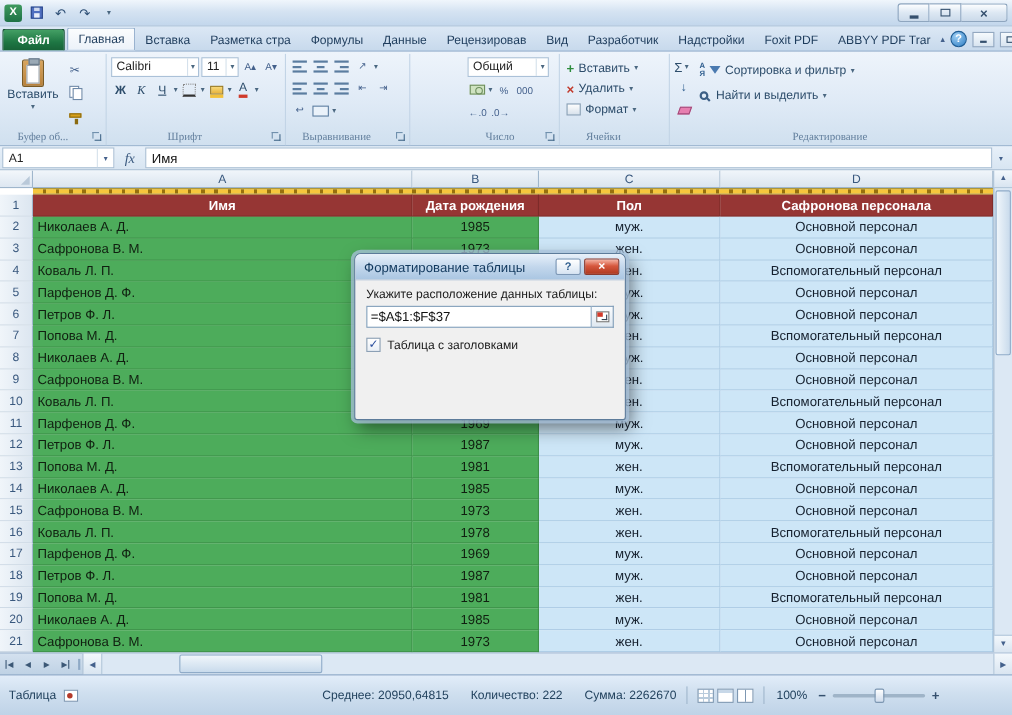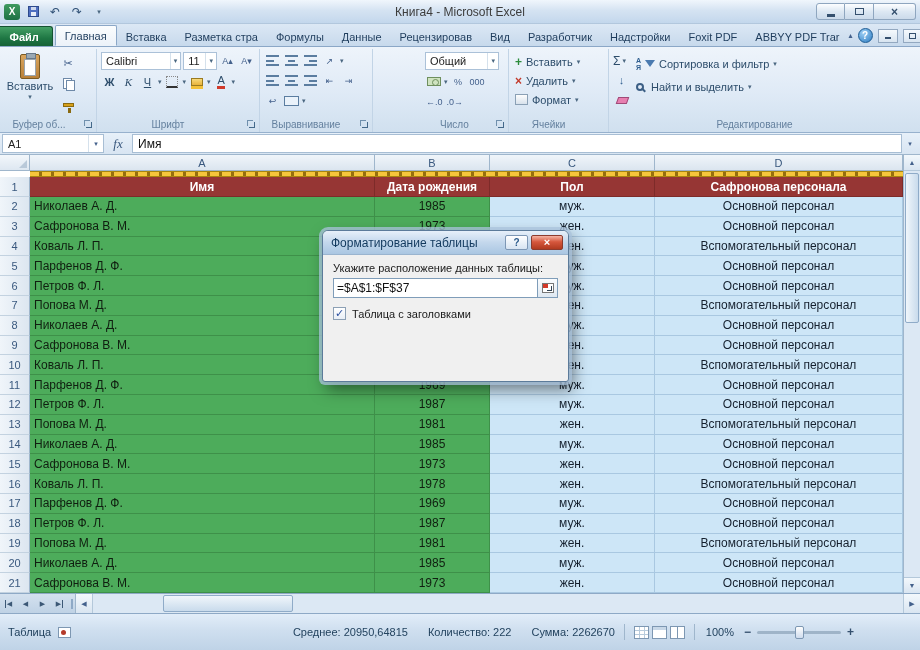--- a/index.html
+++ b/index.html
@@ -22,41 +22,41 @@
   .winbtns { margin-left:auto; display:flex; z-index:2; }
   .winbtn { width:29px; height:17px; border:1px solid #8fa6bf; border-left-width:0; background:linear-gradient(#fdfeff,#dde8f3 50%,#cbdaea);
     display:flex; align-items:center; justify-content:center; color:#35506e; }
   .winbtn:first-child { border-left-width:1px; border-radius:3px 0 0 3px; }
   .winbtn:last-child { width:42px; border-radius:0 3px 3px 0; }
   .g-min { width:8px; height:3px; background:currentColor; margin-top:7px; }
   .g-max { width:9px; height:7px; border:1px solid currentColor; }
   .g-close { font-size:12px; font-weight:bold; line-height:1; }
 
   
-  .tabstrip { height:23px; background:linear-gradient(#dce8f5,#c7d9ec); display:flex; align-items:flex-end; border-bottom:1px solid #8ba7c7;justify-content:center; }
+  .tabstrip { height:23px; background:linear-gradient(#dce8f5,#c7d9ec); display:flex; align-items:flex-end; border-bottom:1px solid #8ba7c7; }
   .tabs { display:flex; align-items:flex-end; height:100%; padding-left:2px; }
   .tab { padding:4px 9px 3px; font-size:11px; color:#1e3c5c; white-space:nowrap; }
   .tab.file { background:linear-gradient(#44a065,#1e7643 60%,#176237); color:#fff; font-weight:bold;
     border:1px solid #155231; border-bottom:none; border-radius:3px 3px 0 0; padding:4px 13px 3px; margin-right:2px; }
   .tab.active { background:linear-gradient(#fbfdfe,#ecf2f9); border:1px solid #8ba7c7; border-bottom-color:#ecf2f9;
     border-radius:2px 2px 0 0; }
   .strip-right { margin-left:auto; display:flex; align-items:center; gap:5px; padding:0 4px 3px 0; }
   .rib-min-caret { font-size:8px; color:#44618c; }
   .help-btn { width:15px; height:15px; border-radius:50%; background:radial-gradient(circle at 35% 30%,#9fd0f5,#2d7cc2);
     color:#fff; font-weight:bold; font-size:10px; display:flex; align-items:center; justify-content:center; border:1px solid #1d5c94; }
   .wb-btn { width:20px; height:14px; border:1px solid #93a8c0; background:linear-gradient(#f6fafd,#d8e4f0);
     display:flex; align-items:center; justify-content:center; color:#35506e; font-size:9px; }
   .wb-btn .g-min { margin-top:5px; width:6px; height:2px; }
   .wb-btn .g-max { width:7px; height:6px; }
 
   
   .ribbon { height:86px; background:linear-gradient(#eef4fb,#dfeaf6 55%,#d0e0ef); border-bottom:1px solid #97b1cd;
     display:flex; align-items:stretch; padding:2px 0 0 2px; color:#2d4d6b; }
   .rgroup { position:relative; border-right:1px solid #c2d4e6; padding:3px 4px 16px; }
-  .rgroup-label { position:absolute; bottom:2px; left:0; right:20px; text-align:center; font-size:10px; color:#64809e; white-space:nowrap; overflow:hidden; }
+  .rgroup-label { position:absolute; bottom:2px; left:0; right:20px; text-align:center; font-size:10px; color:#64809e; white-space:nowrap; overflow:hidden;font-family:Liberation Serif, serif; }
   .launcher { position:absolute; bottom:3px; right:3px; width:9px; height:9px; }
   .launcher::before { content:''; position:absolute; left:0; top:0; width:5px; height:5px; border-left:1px solid #7090ad; border-top:1px solid #7090ad; }
   .launcher::after { content:''; position:absolute; right:1px; bottom:1px; width:5px; height:5px; border-right:1px solid #44698a; border-bottom:1px solid #44698a; }
   .caret { font-size:7px; color:#4a6780; }
   .g-clip { width:95px; } .g-font { width:163px; } .g-align { width:113px; } .g-num { width:88px;margin-left:48px; }
   .g-styles { width:196px; } .g-cells { width:100px; } .g-edit { flex:1; border-right:none; }
   .g-body { display:flex; gap:4px; }
   .paste-big { display:flex; flex-direction:column; align-items:center; width:48px; font-size:11px; gap:1px; padding-top:2px; }
   .ic-clipboard { width:20px; height:25px; background:linear-gradient(#d9a55e,#b9813a); border:1px solid #7a5a23; border-radius:2px; position:relative; }
   .ic-clipboard::before { content:''; position:absolute; left:3px; top:4px; right:3px; bottom:2px; background:#fff; border:1px solid #9aa4ad; }
@@ -238,21 +238,20 @@
       <span class="app-icon">X</span>
       <span class="qat-btn">
           <span class="ic-save"></span>
         </span>
       <span class="qat-btn">↶</span>
       <span class="qat-btn">↷</span>
       <span class="qat-btn">
           <span class="caret">▾</span>
         </span>
     </div>
-    <span class="title-text">Книга4 - Microsoft Excel</span>
     <div class="winbtns">
       <span class="winbtn">
           <span class="g-min"></span>
         </span>
       <span class="winbtn">
           <span class="g-max"></span>
         </span>
       <span class="winbtn">
           <span class="g-close">×</span>
         </span>

